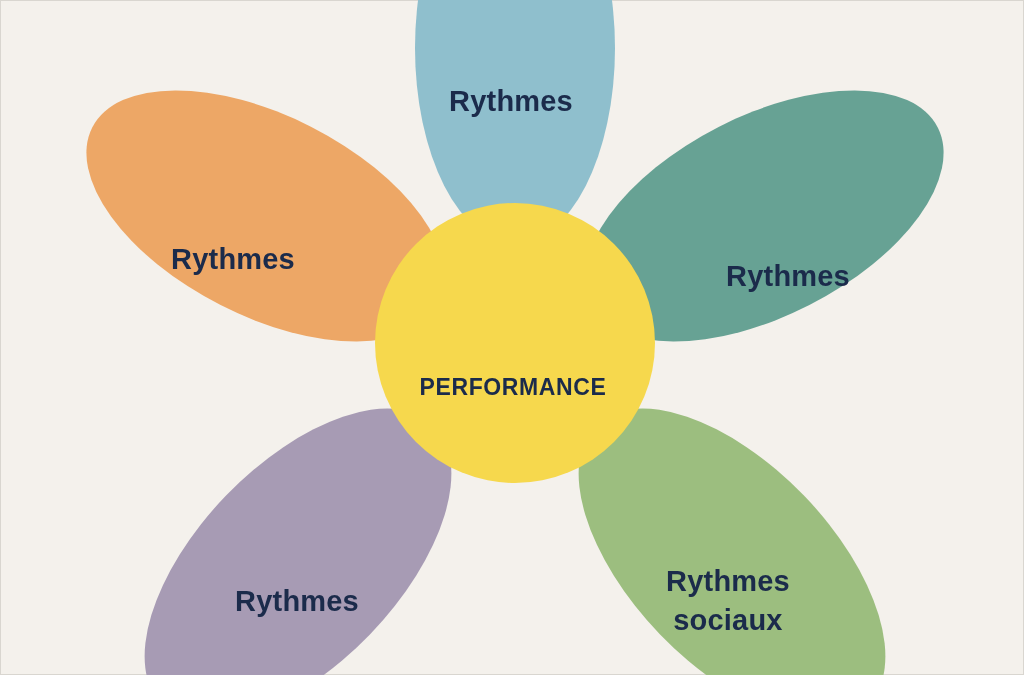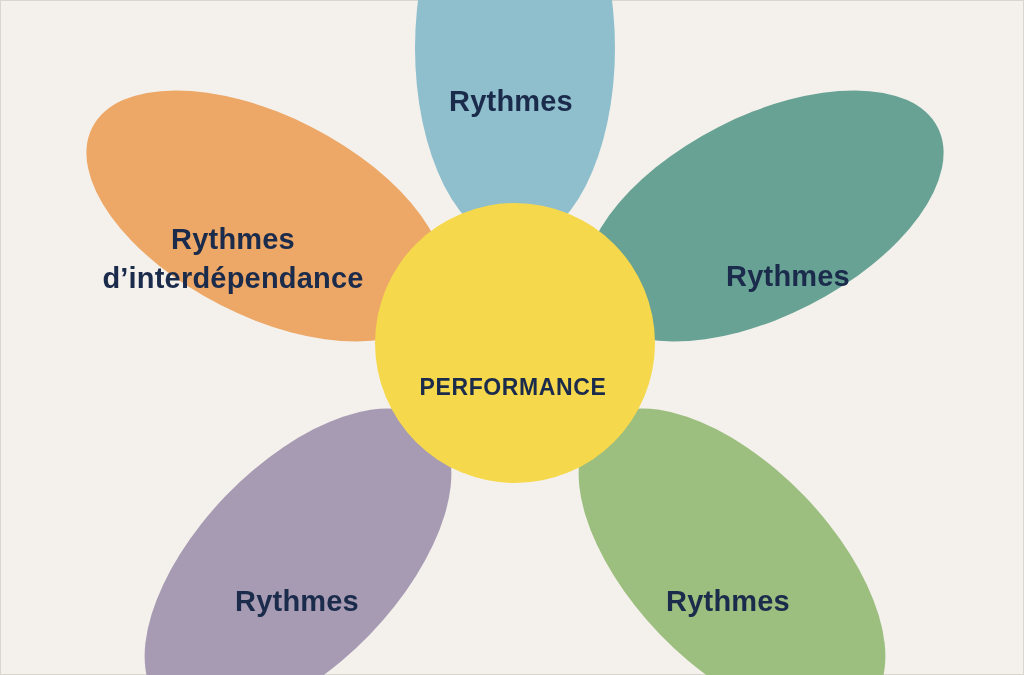--- a/index.html
+++ b/index.html
@@ -83,26 +83,26 @@
     <div class="label label-travail">
       <span>Rythmes</span>
     </div>
 
     <div class="label label-organisationnels">
       <span>Rythmes</span>
     </div>
 
     <div class="label label-interdependance">
       <span>Rythmes</span>
-      <span>d’interdépendance</span>
     </div>
 
     <div class="label label-symboliques">
       <span>Rythmes</span>
     </div>
 
     <div class="label label-sociaux">
       <span>Rythmes</span>
+      <span>sociaux</span>
     </div>
 
     <div class="center-label label-performance">PERFORMANCE</div>
   </div>
 </div>
 
 </body></html>

